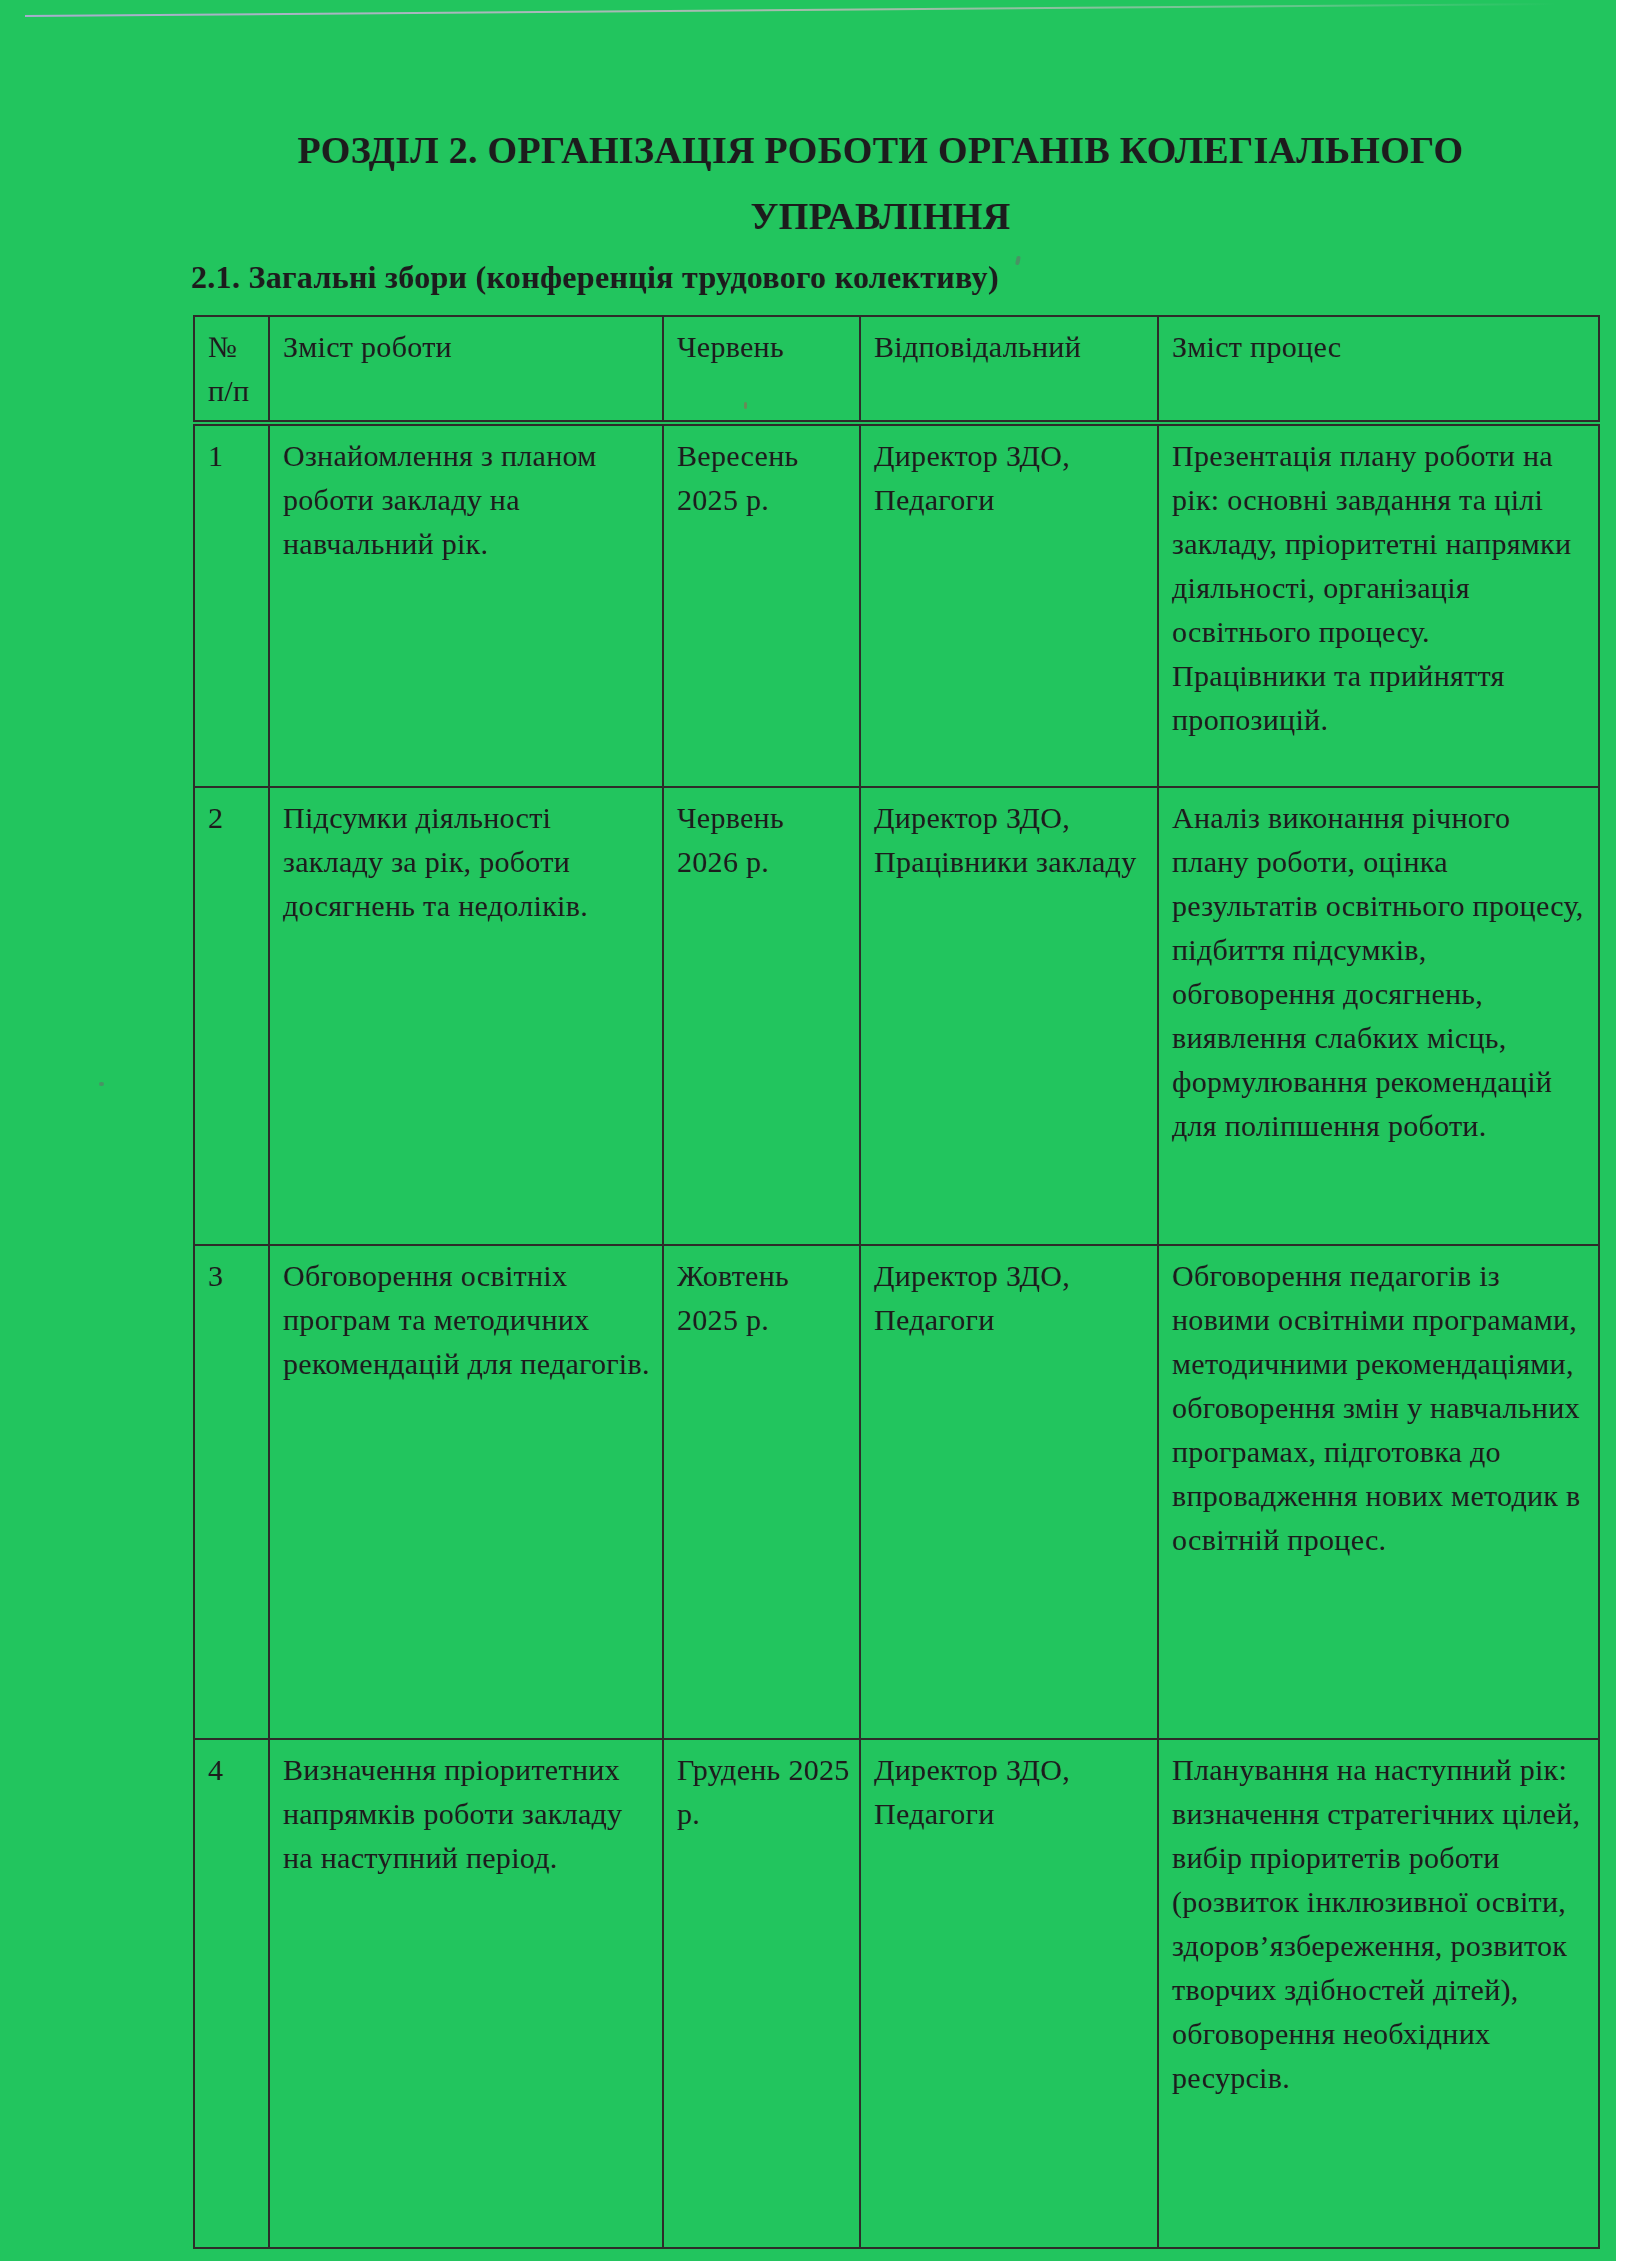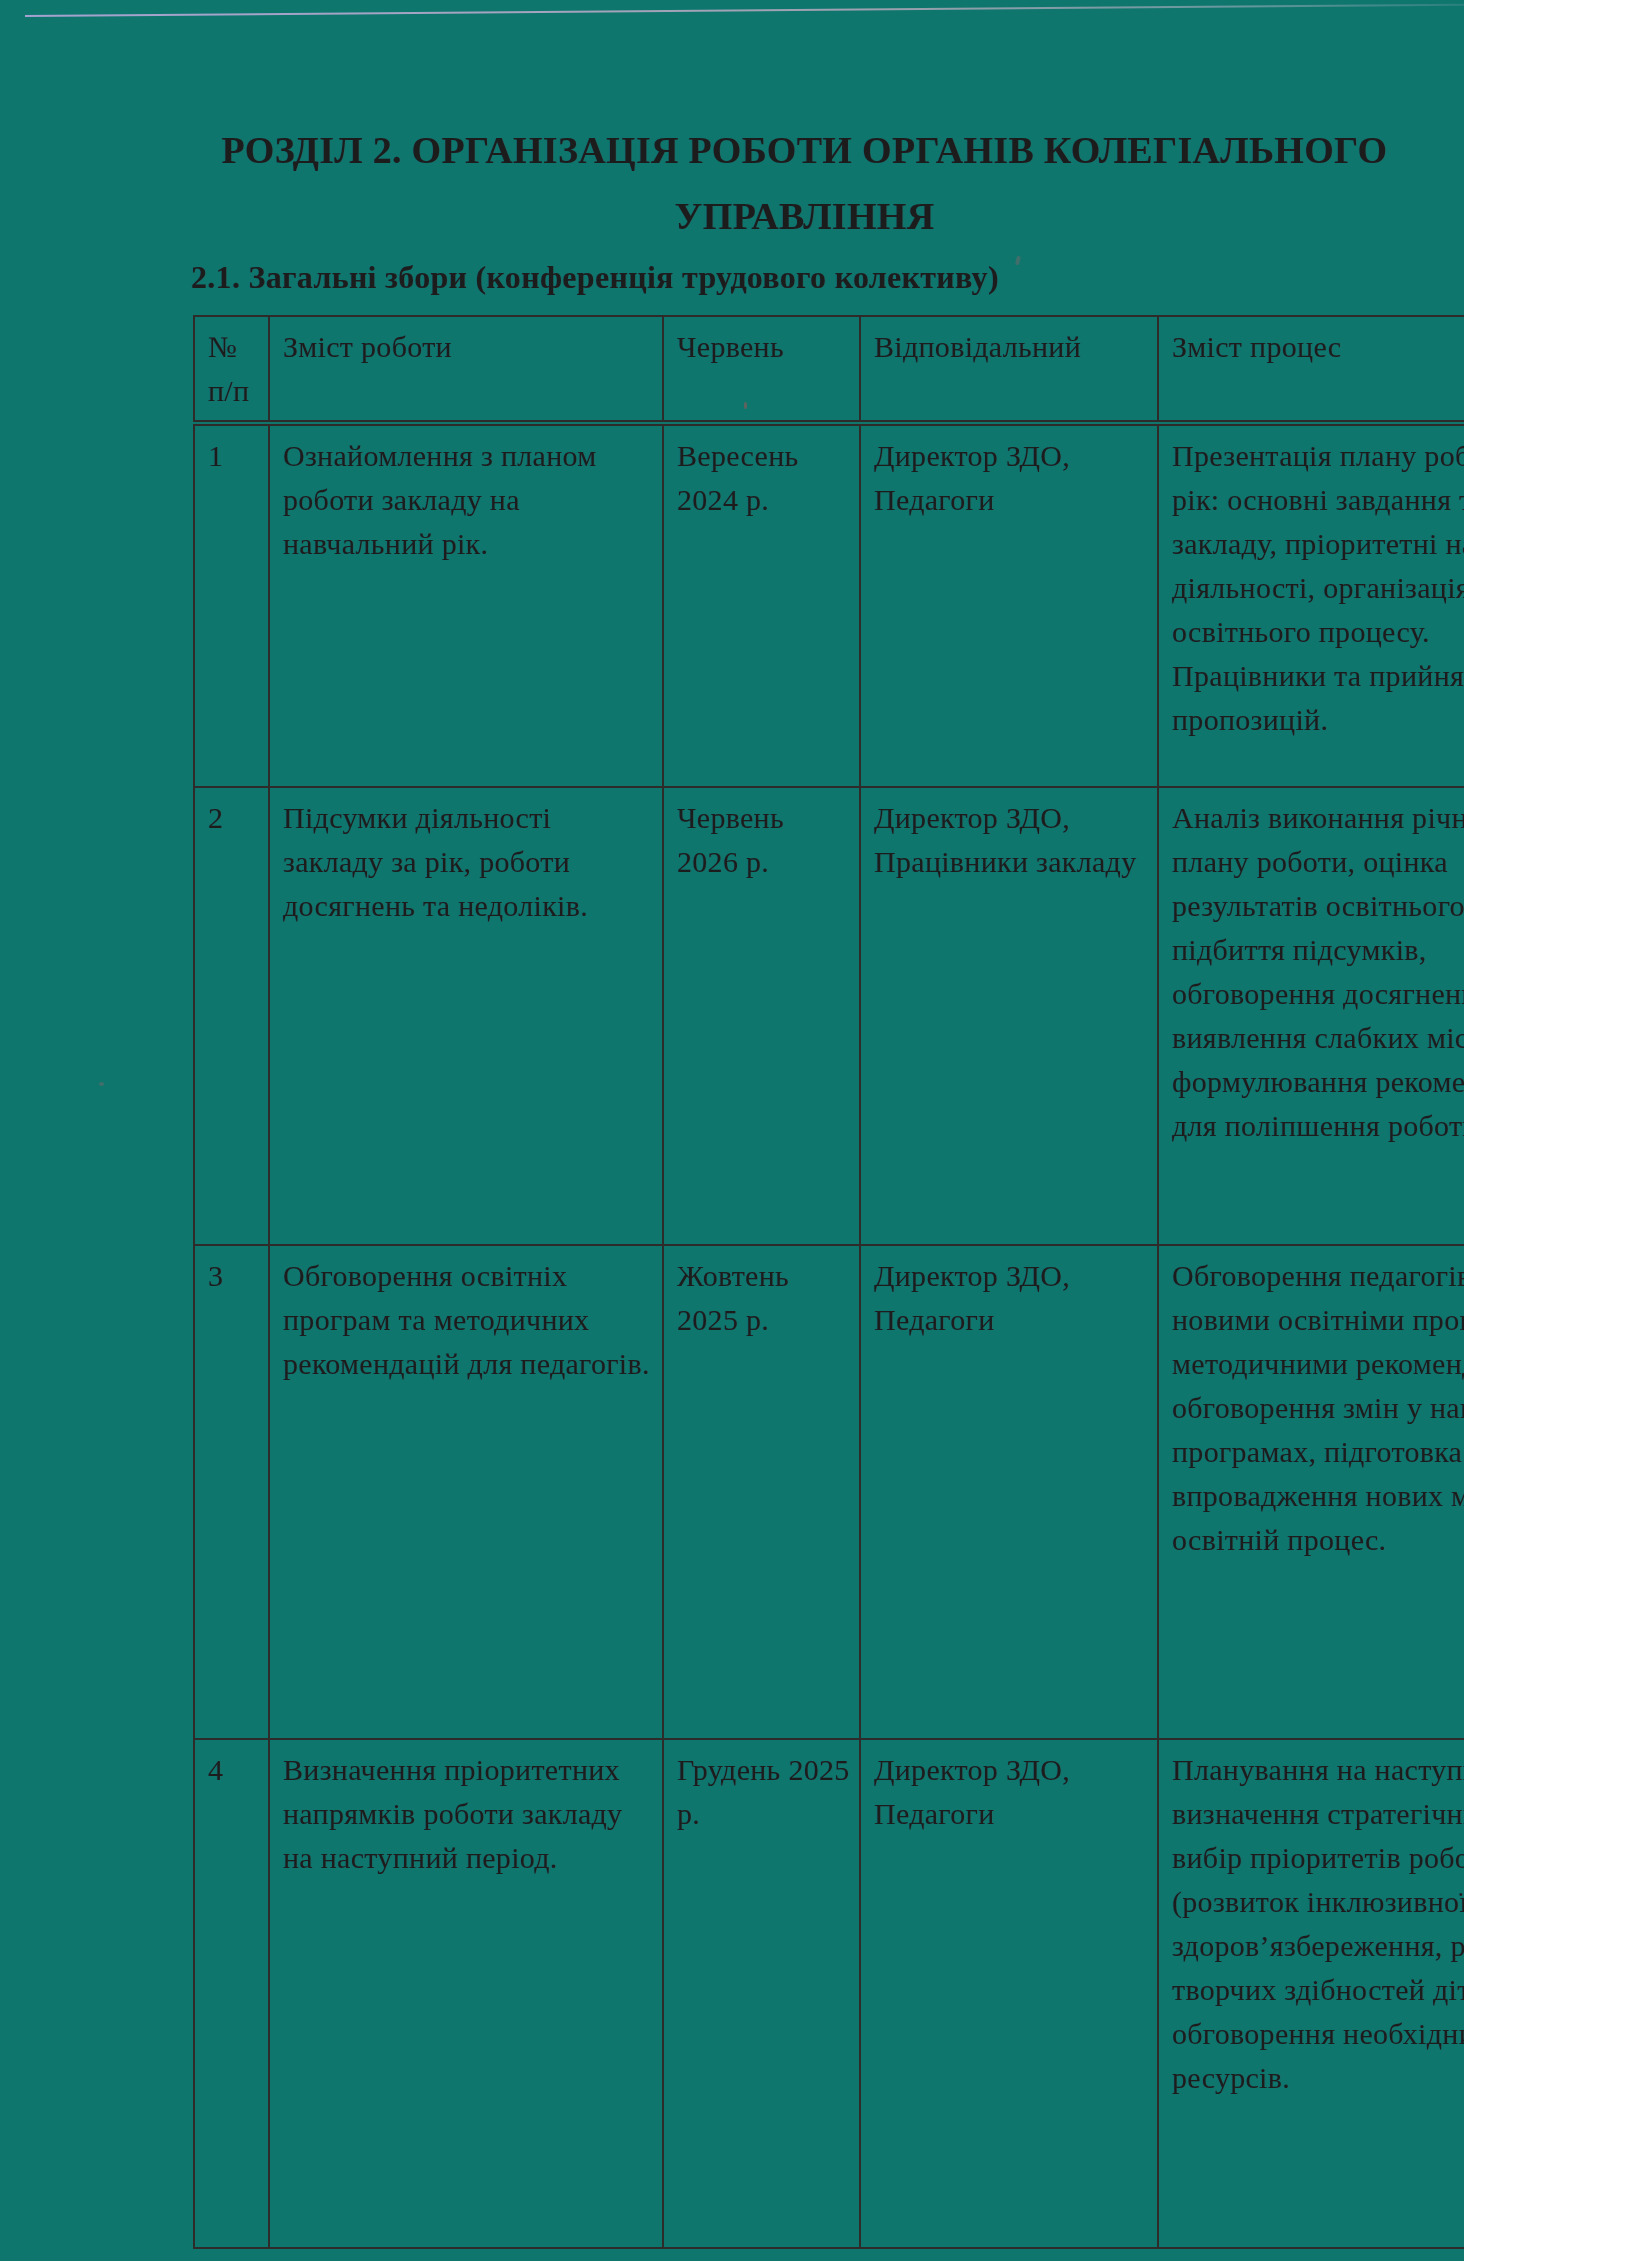--- a/index.html
+++ b/index.html
@@ -2,23 +2,23 @@
 <html lang="uk" style="font-size:10.6px"><head>
 <meta charset="utf-8">
 <style>
   html, body {
     margin: 0;
     padding: 0;
     background: #ffffff;
   }
   .sheet {
     position: relative;
-    width: 1464px;
+    width: 1616px;
     min-height: 2261px;
-    background: #0f766e;
+    background: #22c55e;
     overflow: hidden;
     font-family: "Liberation Serif", "DejaVu Serif", serif;
     color: #1c1c1c;
   }
   
   .scan-line {
     position: absolute;
     top: 14.5px;
     left: 25px;
     width: 1531px;
@@ -121,21 +121,21 @@
         <th>Зміст роботи</th>
         <th>Червень</th>
         <th>Відповідальний</th>
         <th>Зміст процес</th>
       </tr>
     </thead>
     <tbody>
       <tr class="r1">
         <td>1</td>
         <td>Ознайомлення з планом роботи закладу на навчальний рік.</td>
-        <td>Вересень 2024 р.</td>
+        <td>Вересень 2025 р.</td>
         <td>Директор ЗДО, Педагоги</td>
         <td>Презентація плану роботи на рік: основні завдання та цілі закладу, пріоритетні напрямки діяльності, організація освітнього процесу. Працівники та прийняття пропозицій.</td>
       </tr>
       <tr class="r2">
         <td>2</td>
         <td>Підсумки діяльності закладу за рік, роботи досягнень та недоліків.</td>
         <td>Червень 2026 р.</td>
         <td>Директор ЗДО, Працівники закладу</td>
         <td>Аналіз виконання річного плану роботи, оцінка результатів освітнього процесу, підбиття підсумків, обговорення досягнень, виявлення слабких місць, формулювання рекомендацій для поліпшення роботи.</td>
       </tr>

